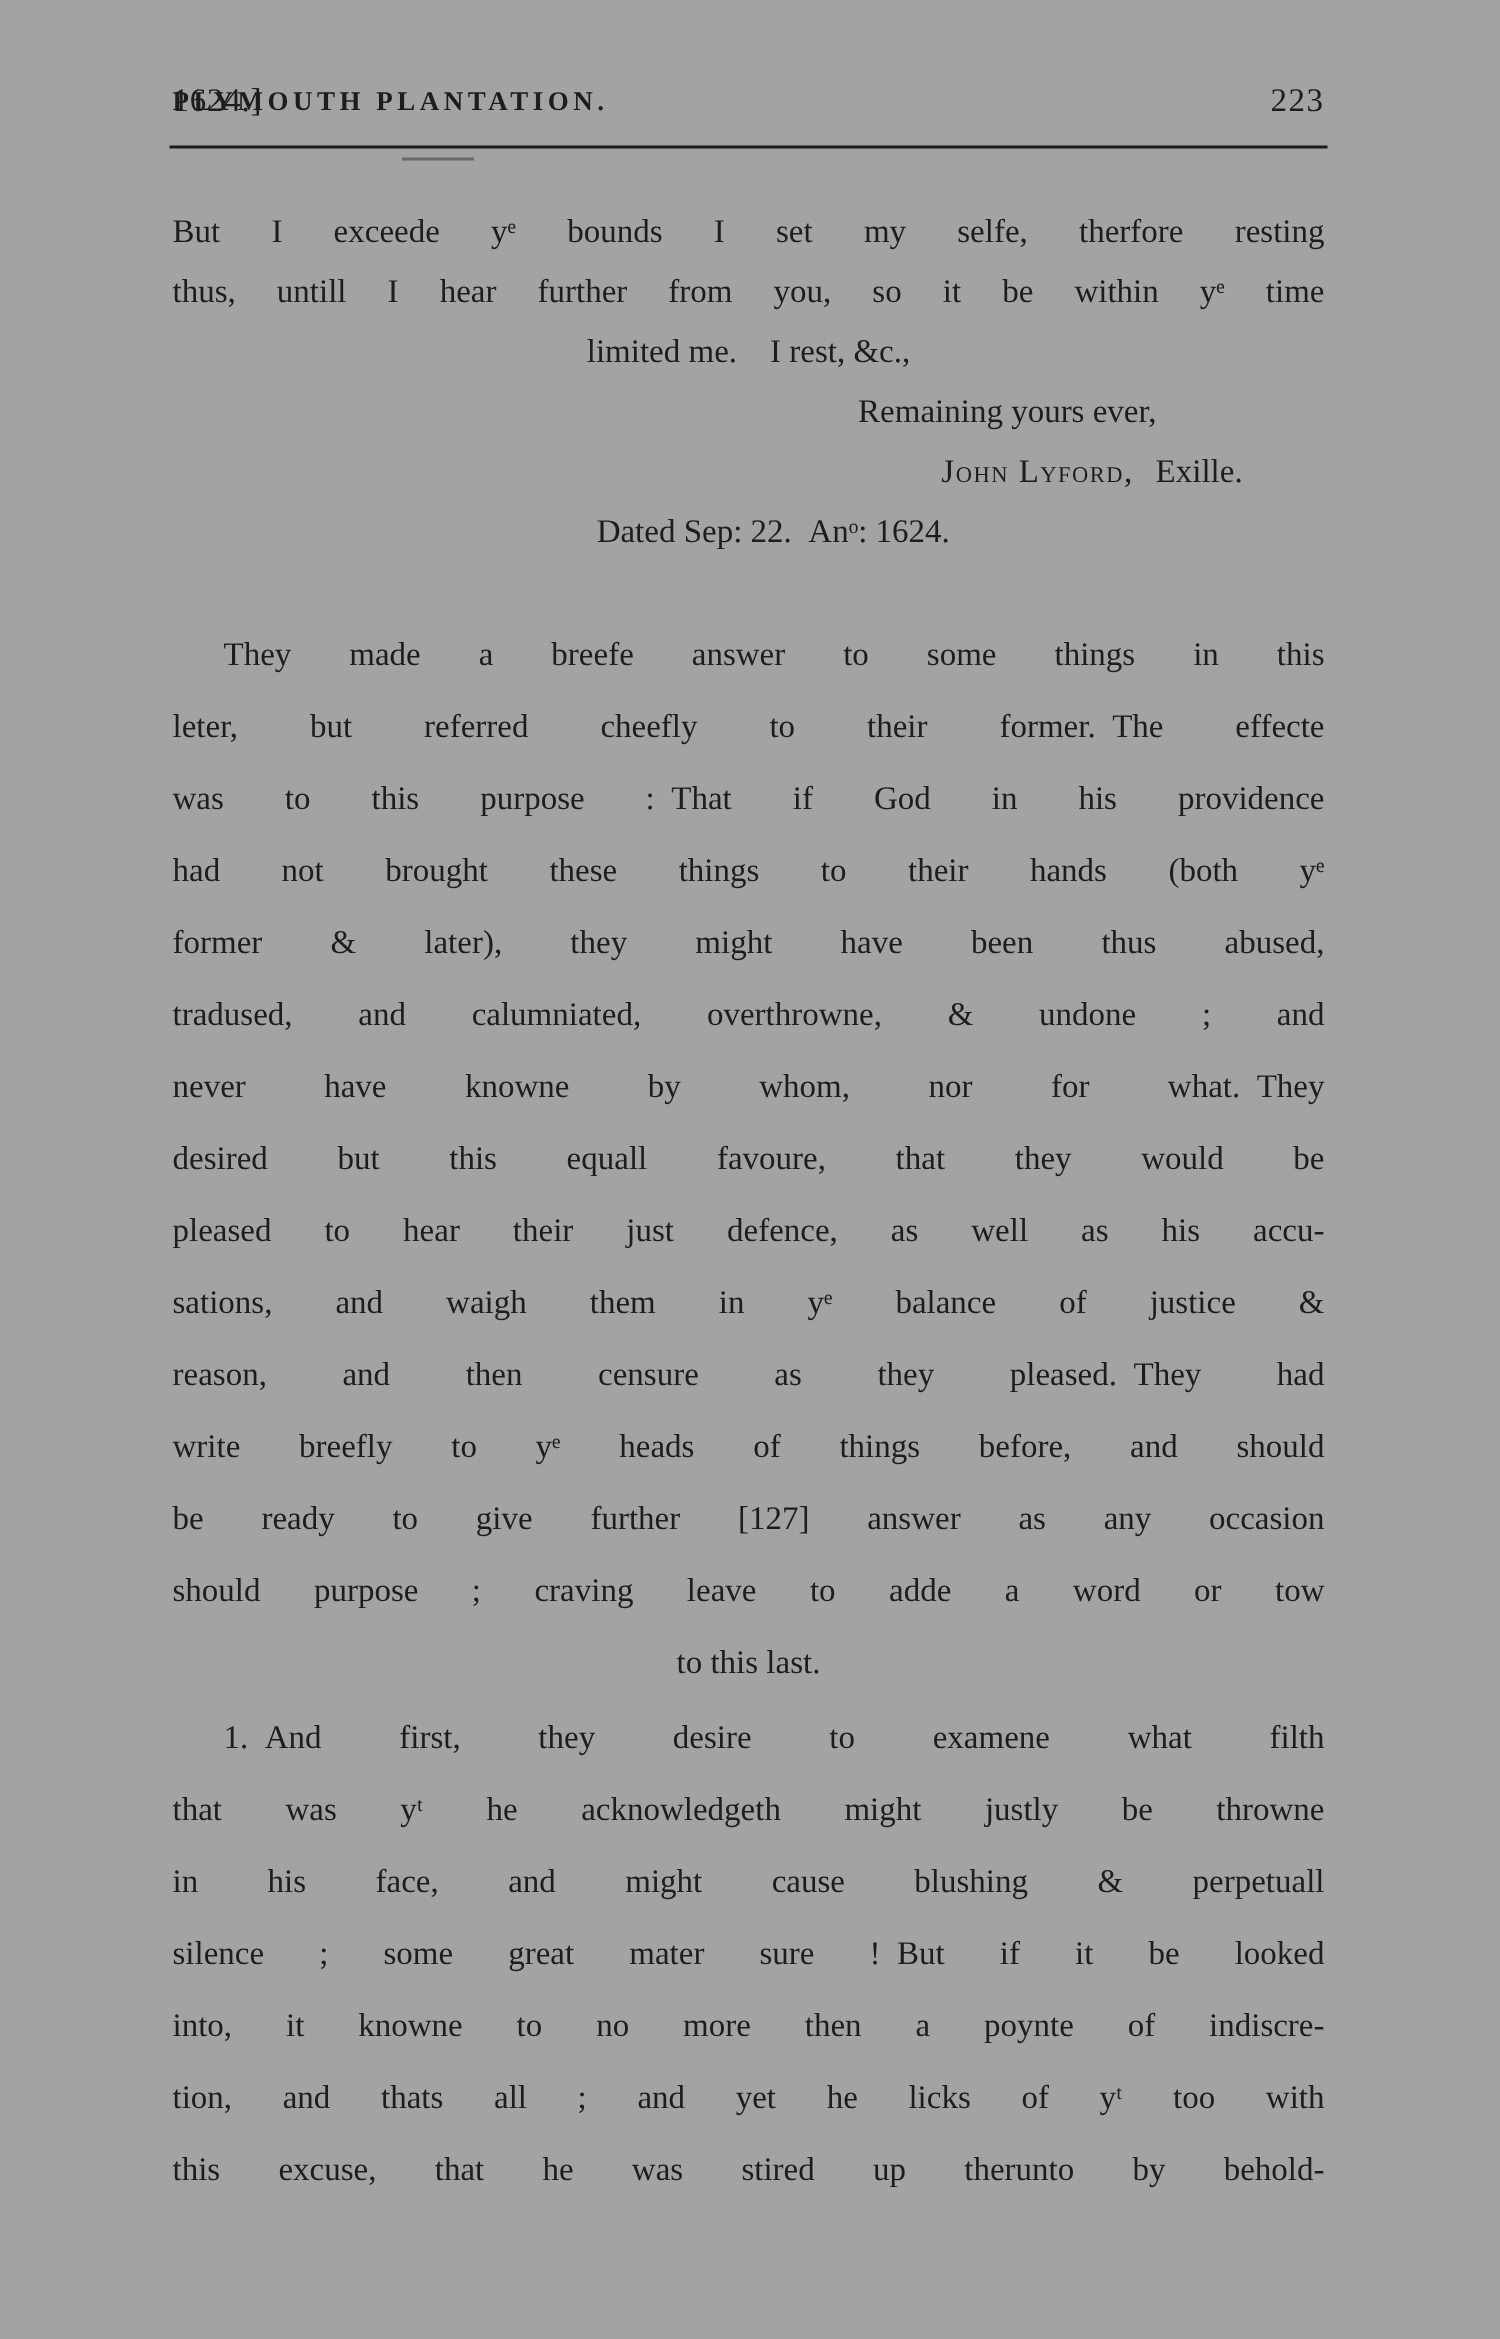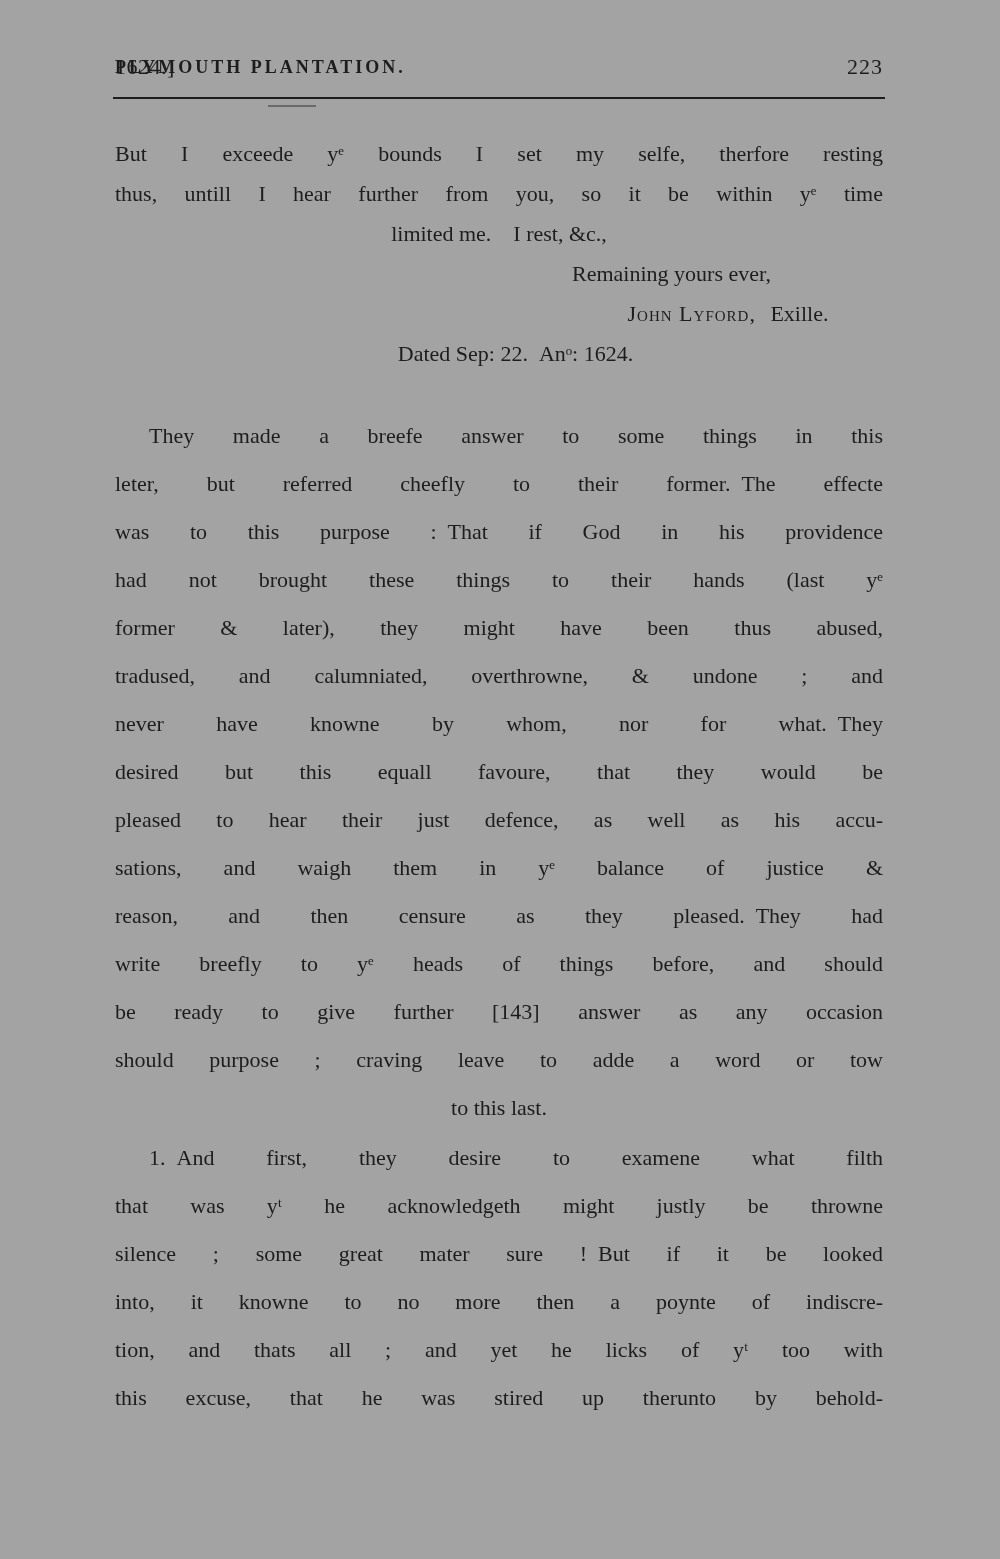--- a/index.html
+++ b/index.html
@@ -90,36 +90,37 @@
       <span class="sc">John Lyford,</span>
       <span class="sig-place">Exille.</span>
     </div>
     <div class="plain dateline">Dated Sep: 22. Anᵒ: 1624.</div>
   </div>
 
   <div class="text-block body-block-1">
     <div class="jline indent">They made a breefe answer to some things in this</div>
     <div class="jline">leter, but referred cheefly to their former. The effecte</div>
     <div class="jline">was to this purpose : That if God in his providence</div>
-    <div class="jline">had not brought these things to their hands (last yᵉ</div>
+    <div class="jline">had not brought these things to their hands (both yᵉ</div>
     <div class="jline">former &amp; later), they might have been thus abused,</div>
     <div class="jline">tradused, and calumniated, overthrowne, &amp; undone ; and</div>
     <div class="jline">never have knowne by whom, nor for what. They</div>
     <div class="jline">desired but this equall favoure, that they would be</div>
     <div class="jline">pleased to hear their just defence, as well as his accu-</div>
     <div class="jline">sations, and waigh them in yᵉ balance of justice &amp;</div>
     <div class="jline">reason, and then censure as they pleased. They had</div>
     <div class="jline">write breefly to yᵉ heads of things before, and should</div>
-    <div class="jline">be ready to give further [143] answer as any occasion</div>
+    <div class="jline">be ready to give further [127] answer as any occasion</div>
     <div class="jline">should purpose ; craving leave to adde a word or tow</div>
     <div class="plain">to this last.</div>
   </div>
 
   <div class="text-block body-block-2">
     <div class="jline indent">1. And first, they desire to examene what filth</div>
     <div class="jline">that was yᵗ he acknowledgeth might justly be throwne</div>
+    <div class="jline">in his face, and might cause blushing &amp; perpetuall</div>
     <div class="jline">silence ; some great mater sure ! But if it be looked</div>
     <div class="jline">into, it knowne to no more then a poynte of indiscre-</div>
     <div class="jline">tion, and thats all ; and yet he licks of yᵗ too with</div>
     <div class="jline">this excuse, that he was stired up therunto by behold-</div>
   </div>
 
 </div>
 
 </body></html>

